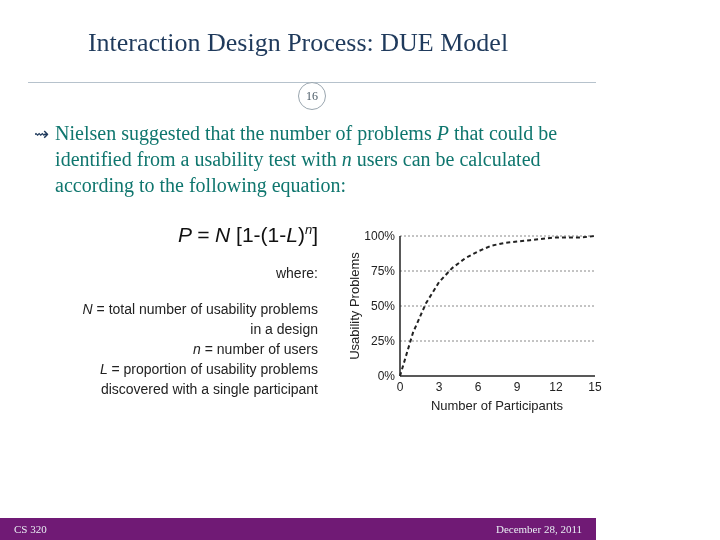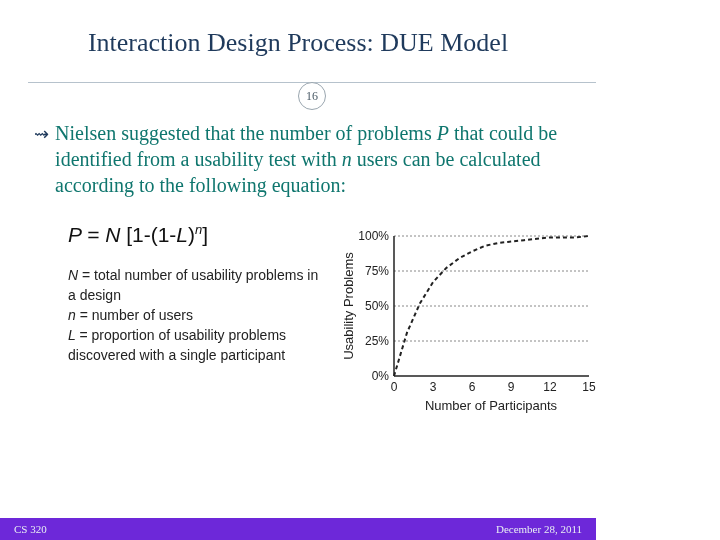--- a/index.html
+++ b/index.html
@@ -71,22 +71,23 @@
   }
   .bullet-text {
     font-size: 20px;
     line-height: 26px;
     color: #0f766e;
   }
   .bullet-text .ital { font-style: italic; }
   .columns {
     display: flex;
     margin-top: 24px;
-    padding: 0 34px;
-    gap: 20px;
+    padding: 0 48px;
+    gap: 27px;
+    text-align: right;
   }
   .col-left {
     flex: 0 0 54%;
     padding-left: 34px;
     box-sizing: border-box;
   }
   .col-right {
     flex: 1 1 auto;
     display: flex;
     align-items: flex-start;
@@ -115,21 +116,21 @@
   .chart-svg {
     width: 260px;
     height: 190px;
   }
   .footer {
     position: absolute;
     bottom: 0;
     left: 0;
     right: 0;
     height: 22px;
-    background: #6d28d9;
+    background: #701a75;
     color: #e8eef3;
     font-size: 11px;
     font-family: Georgia, serif;
     display: flex;
     justify-content: space-between;
     align-items: center;
     padding: 0 14px;
     box-sizing: border-box;
   }
   .axis-text {
@@ -165,20 +166,21 @@
         <span>Nielsen suggested that the number of problems </span><span class="ital">P</span><span> that could be identified from a usability test with </span><span class="ital">n</span><span> users can be calculated according to the following equation:</span>
       </span>
     </div>
   </div>
 
   <div class="columns">
     <div class="col-left">
       <div class="equation">
         <span>P = N </span><span style="font-style:normal">[1-(1-</span><span>L</span><span style="font-style:normal">)</span><sup>n</sup><span style="font-style:normal">]</span>
       </div>
+      <div class="where-label">where:</div>
       <div class="defs">
         <div><span class="sym">N </span><span> = total number of usability problems in a design</span></div>
         <div><span class="sym">n</span><span> = number of users</span></div>
         <div><span class="sym">L </span><span> = proportion of usability problems discovered with a single participant</span></div>
       </div>
     </div>
 
     <div class="col-right">
       <svg class="chart-svg" viewBox="0 0 260 190">
 

